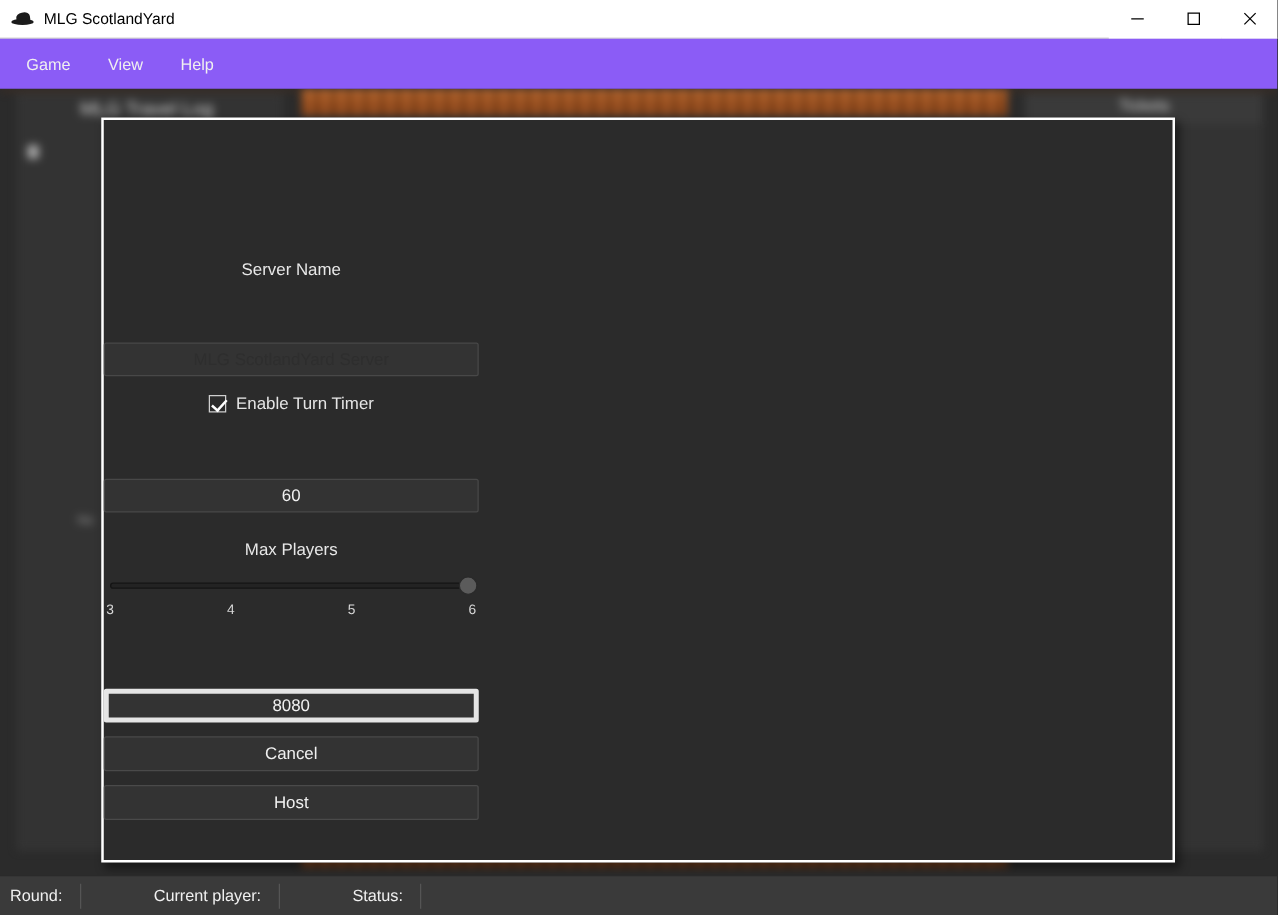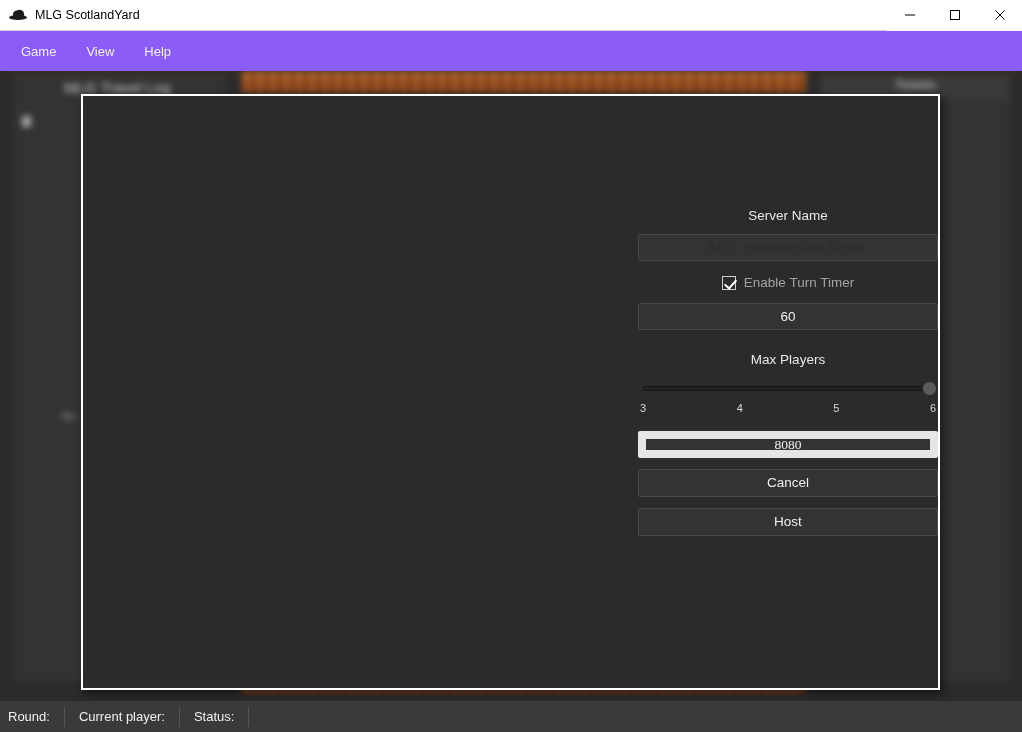--- a/index.html
+++ b/index.html
@@ -171,22 +171,21 @@
     position: absolute;
     left: 81px;
     top: 23px;
     width: 859px;
     height: 596px;
     background: #2b2b2b;
     border: 2px solid #ffffff;
     z-index: 20;
     display: flex;
     flex-direction: column;
-    align-items: flex-end;
-    padding-left: 28px;
+    align-items: flex-start;
   }
   .dialog-inner {
     width: 300px;
     margin-top: 112px;
     display: flex;
     flex-direction: column;
     align-items: stretch;
   }
 
   .field-label {
@@ -202,26 +201,26 @@
     border: 1px solid #484848;
     border-radius: 2px;
     color: #f0f0f0;
     font-size: 13.5px;
     font-family: "Liberation Sans", sans-serif;
     text-align: center;
     line-height: 25px;
     width: 100%;
     display: block;
     outline: none;
+    margin-top: 40px;
   }
   .text-field.placeholder { color: #2e2e2e; }
   .text-field.focused {
-    border: 8px solid #e5e5e5;
+    border: 4px solid #e5e5e5;
     line-height: 23px;
-    font-family: Liberation Serif, serif;
   }
 
   .checkrow {
     display: flex;
     align-items: center;
     justify-content: center;
     gap: 8px;
     margin-top: 14px;
     margin-bottom: 13px;
   }
@@ -236,21 +235,21 @@
     content: "";
     position: absolute;
     left: 4px; top: 0px;
     width: 5px; height: 10px;
     border: solid #ffffff;
     border-width: 0 2px 2px 0;
     transform: rotate(42deg);
   }
   .check-label {
     font-size: 13.5px;
-    color: #a3a3a3;
+    color: #e5e5e5;
   }
 
   .spacer-22 { height: 22px; }
   .spacer-17 { height: 17px; }
 
   
   .slider-wrap { width: 100%; padding: 0 1px; }
   .slider-track-row {
     position: relative;
     height: 20px;
@@ -302,20 +301,21 @@
   
   .statusbar {
     height: 32px;
     background: #3a3a3a;
     border-top: 1px solid #2a2a2a;
     display: flex;
     align-items: center;
     flex: 0 0 auto;
     position: relative;
     z-index: 40;
+    gap: 44px;
   }
   .status-cell {
     font-size: 13px;
     color: #f0f0f0;
     padding: 0 14px;
     white-space: nowrap;
     height: 20px;
     line-height: 20px;
     border-right: 1px solid #555555;
     display: flex;

